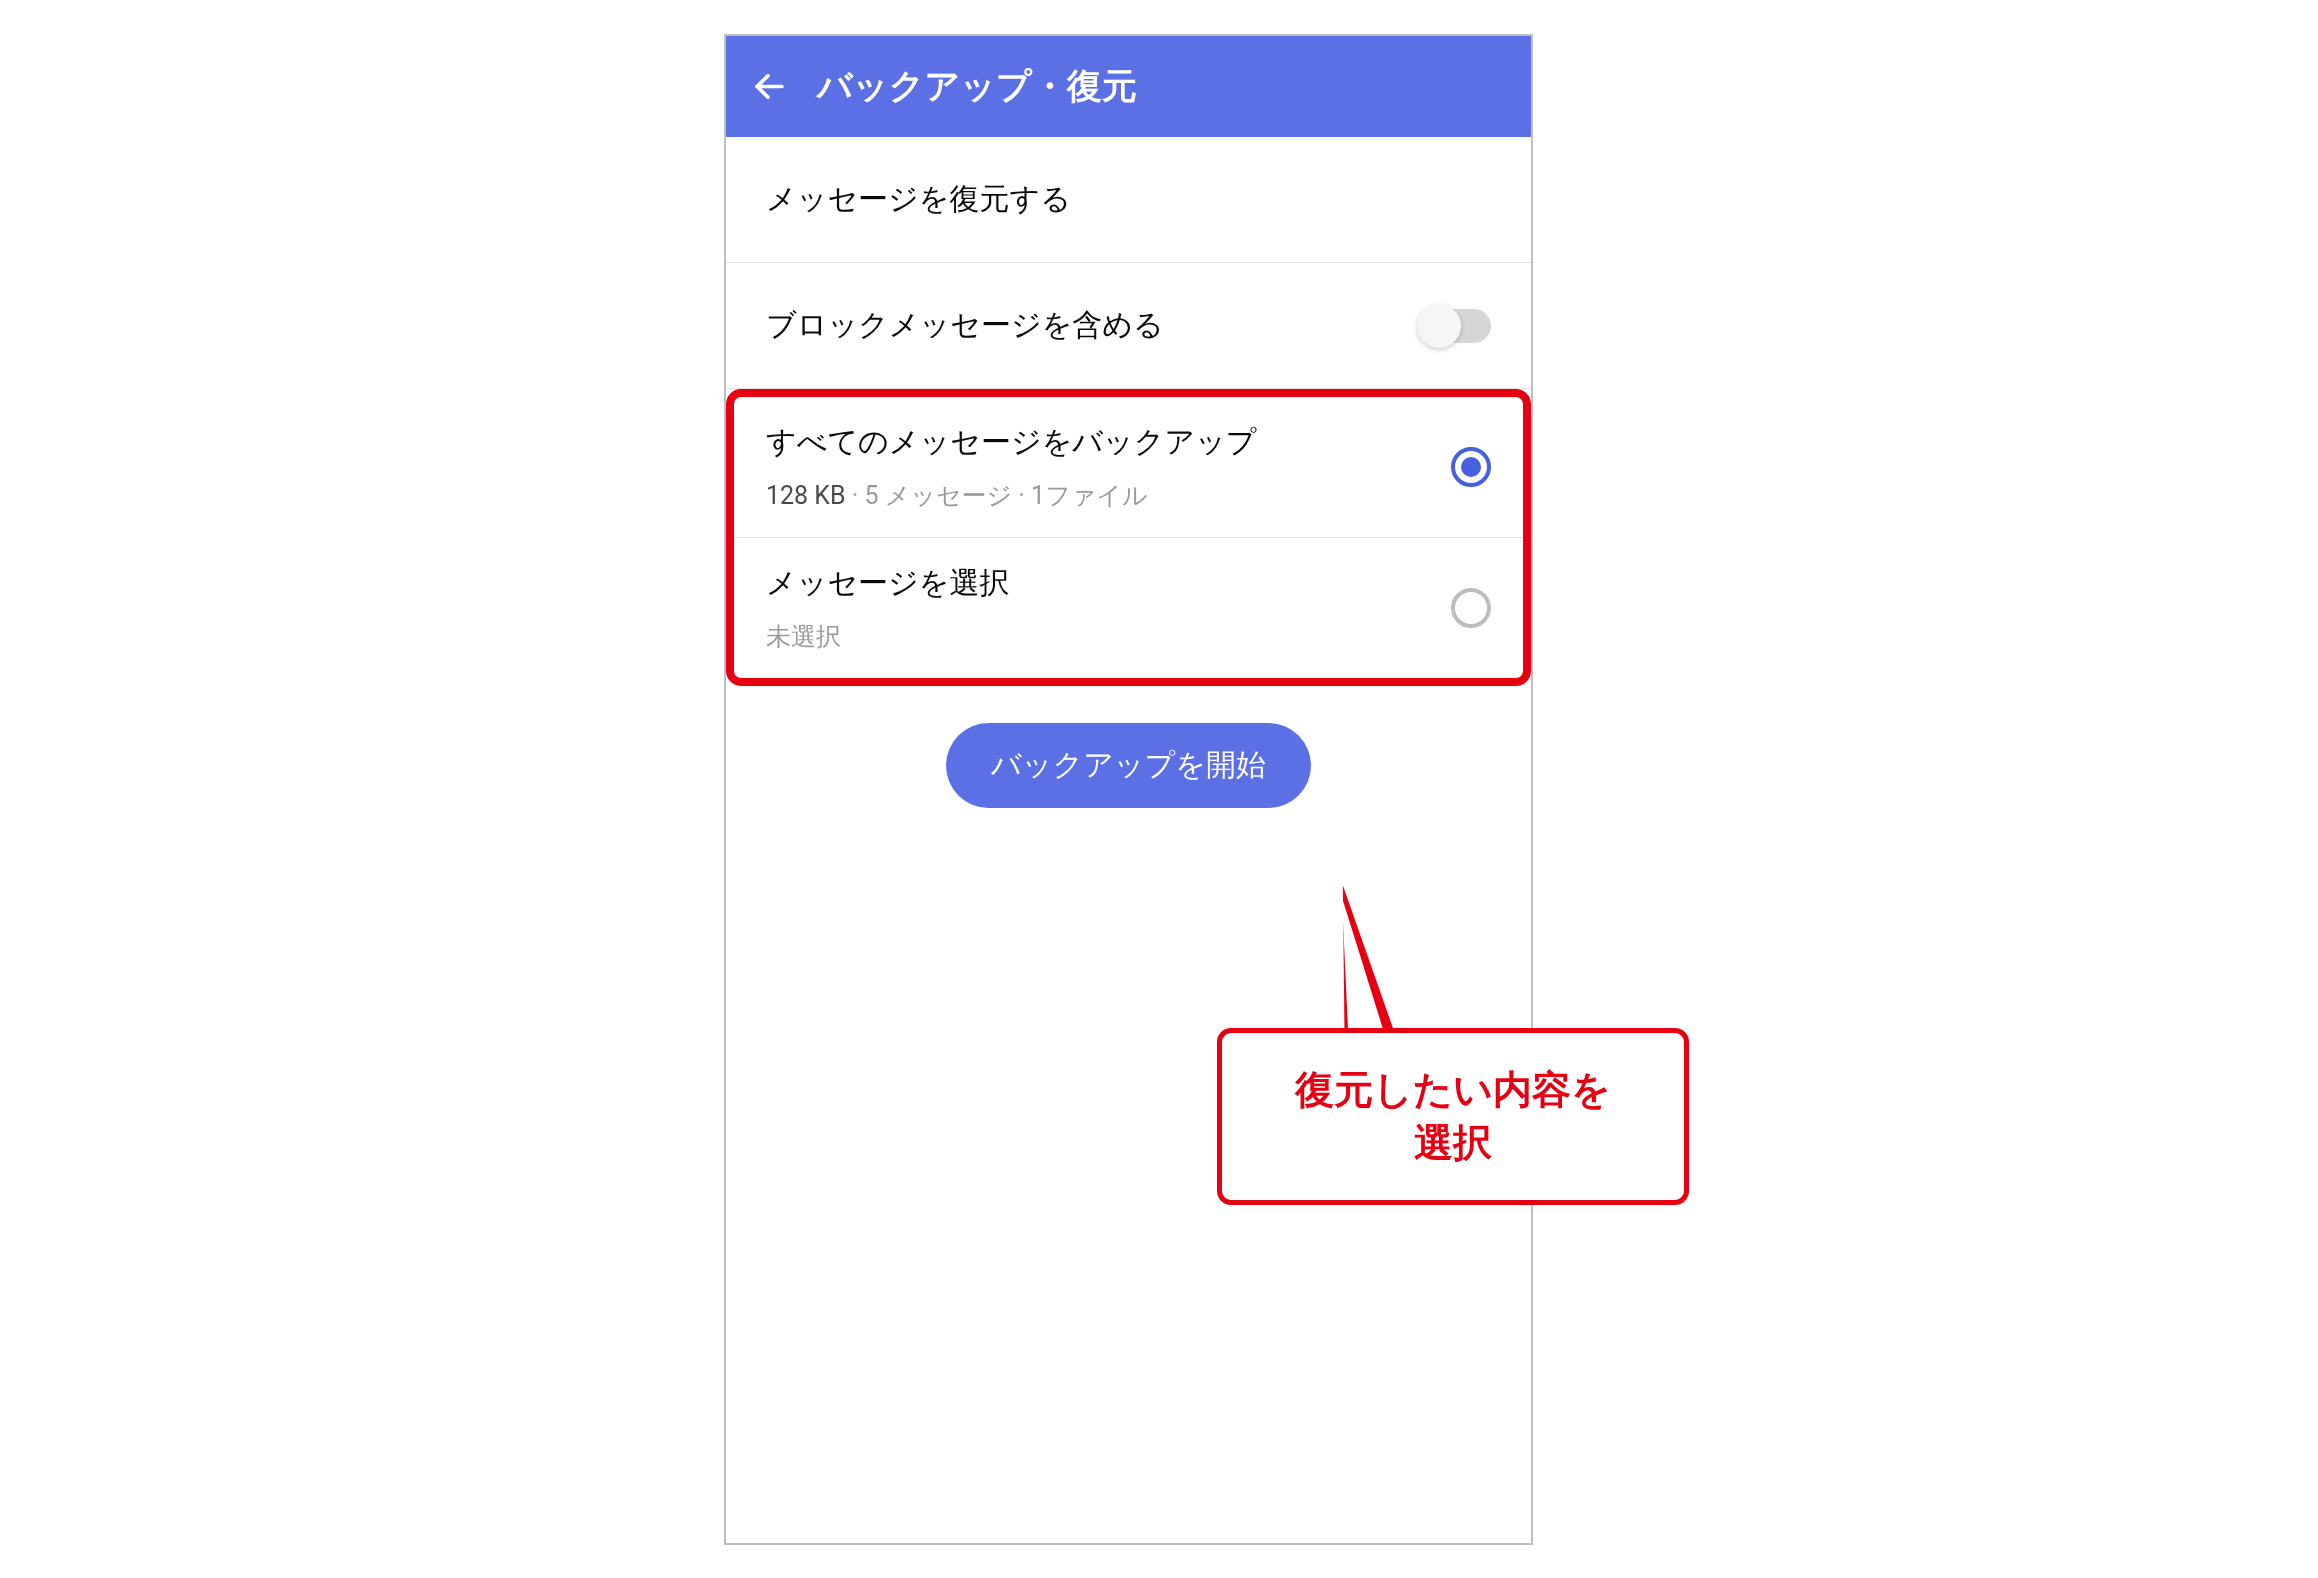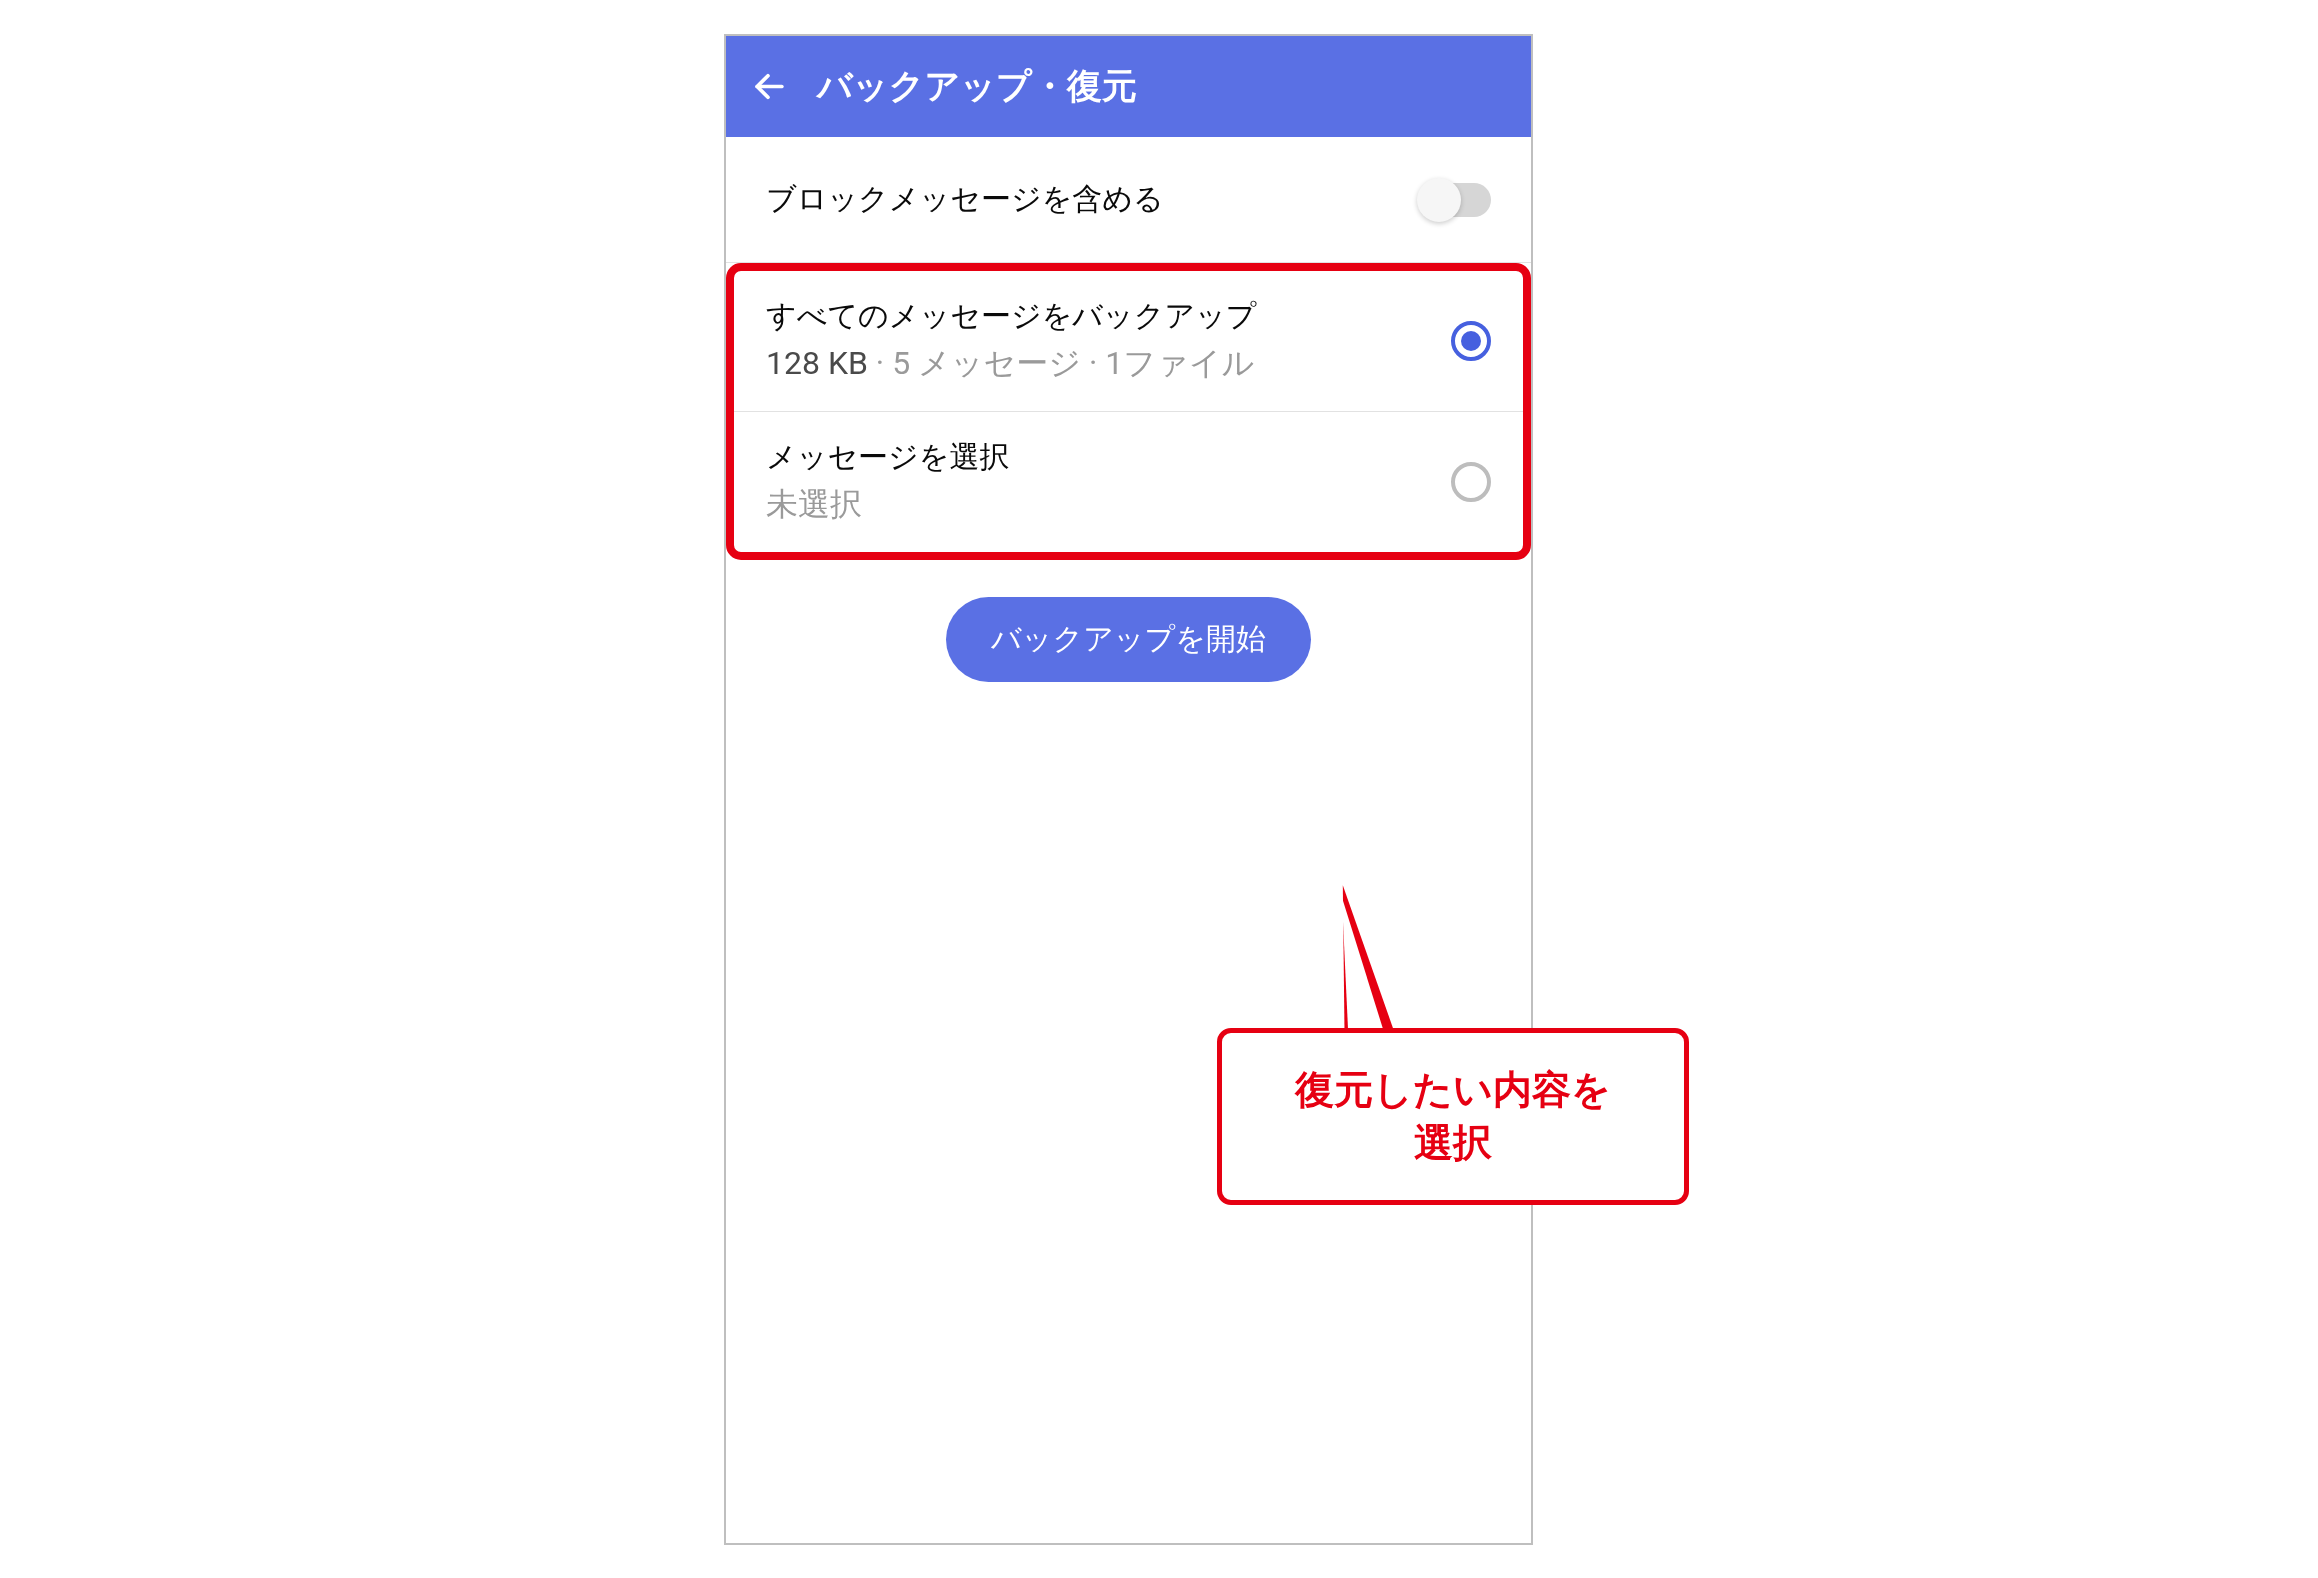--- a/index.html
+++ b/index.html
@@ -58,22 +58,22 @@
     }
     .row-simple {
       height: 126px;
     }
     .row-label {
       color: #0a0a0a;
       font-size: 30px;
     }
     .row-sub {
       color: #9a9a9a;
-      font-size: 32px;
-      margin-top: 5px;
+      font-size: 25px;
+      margin-top: 16px;
     }
     .row-sub .size {
       color: #4a4a4a;
     }
     .toggle {
       width: 71px;
       height: 34px;
       border-radius: 34px;
       position: relative;
       flex-shrink: 0;
@@ -211,20 +211,23 @@
   <div class="topbar">
     <div class="back-arrow">
       <svg viewBox="0 0 24 24" fill="none" stroke="#ffffff" stroke-width="2.4" stroke-linecap="round" stroke-linejoin="round">
         <line x1="20" y1="12" x2="4" y2="12"></line>
         <polyline points="11 5 4 12 11 19"></polyline>
       </svg>
     </div>
     <div class="topbar-title">バックアップ・復元</div>
   </div>
 
+  <div class="row row-simple">
+    <div class="row-label">メッセージを復元する</div>
+  </div>
 
 
   <div class="row row-simple">
     <div class="row-label">ブロックメッセージを含める</div>
     <div class="toggle toggle-off">
       <div class="knob"></div>
     </div>
   </div>
 
   <div class="radio-section">

